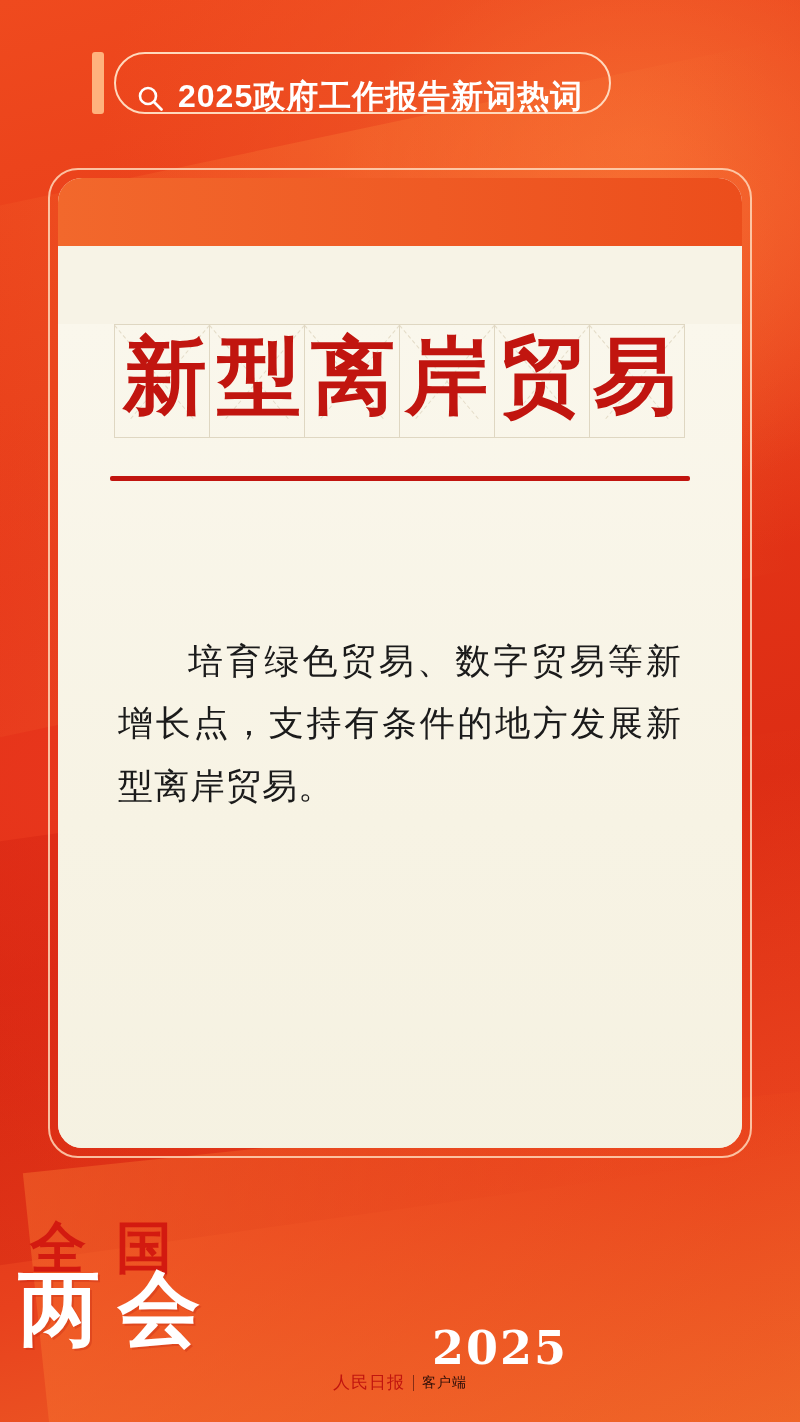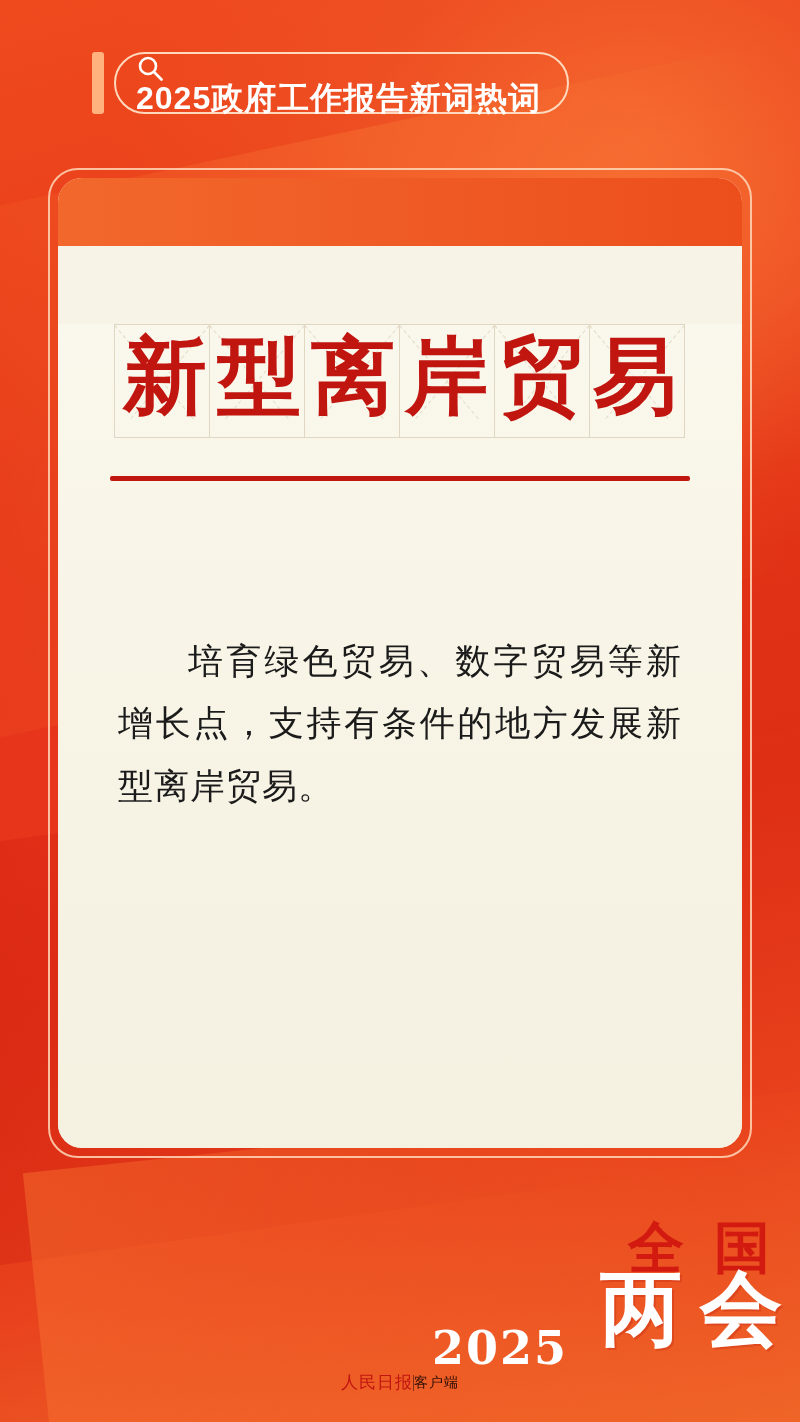--- a/index.html
+++ b/index.html
@@ -64,27 +64,26 @@
     height: 62px;
   }
   .header-bar {
     width: 12px;
     background: #ffb27d;
     border-radius: 3px;
     margin-right: 10px;
   }
   .header-pill {
     display: flex;
-    align-items: flex-start;
+    align-items: flex-end;
     border: 2px solid #ffd9bd;
     border-radius: 31px;
     padding: 0 26px 0 20px;
     height: 62px;
     box-sizing: border-box;
-    flex-direction: column;
   }
   .search-icon {
     width: 28px;
     height: 28px;
     margin-right: 14px;
     flex: 0 0 auto;
   }
   .header-title {
     color: #ffffff;
     font-size: 32px;
@@ -197,21 +196,21 @@
     letter-spacing: 1px;
     padding: 0 8px;
   }
 
   
   .footer {
     position: absolute;
     left: 0;
     right: 0;
     bottom: 28px;
-    text-align: right;
+    text-align: left;
     margin-top: 14px;
   }
   .logo-line1 {
     color: #d31a10;
     font-family: "DejaVu Serif", serif;
     font-weight: bold;
     font-size: 56px;
     letter-spacing: 30px;
     text-indent: 30px;
     line-height: 1;
@@ -240,21 +239,21 @@
     font-weight: bold;
     font-size: 46px;
     letter-spacing: 2px;
     line-height: 1;
   }
   .footer-credit {
     margin-top: 16px;
     display: flex;
     align-items: center;
     justify-content: center;
-    gap: 0;
+    gap: 8px;
   }
   .credit-mark {
     color: #c1150f;
     font-family: "DejaVu Serif", serif;
     font-size: 17px;
     letter-spacing: 1px;
   }
   .credit-sep {
     width: 1px;
     height: 16px;

